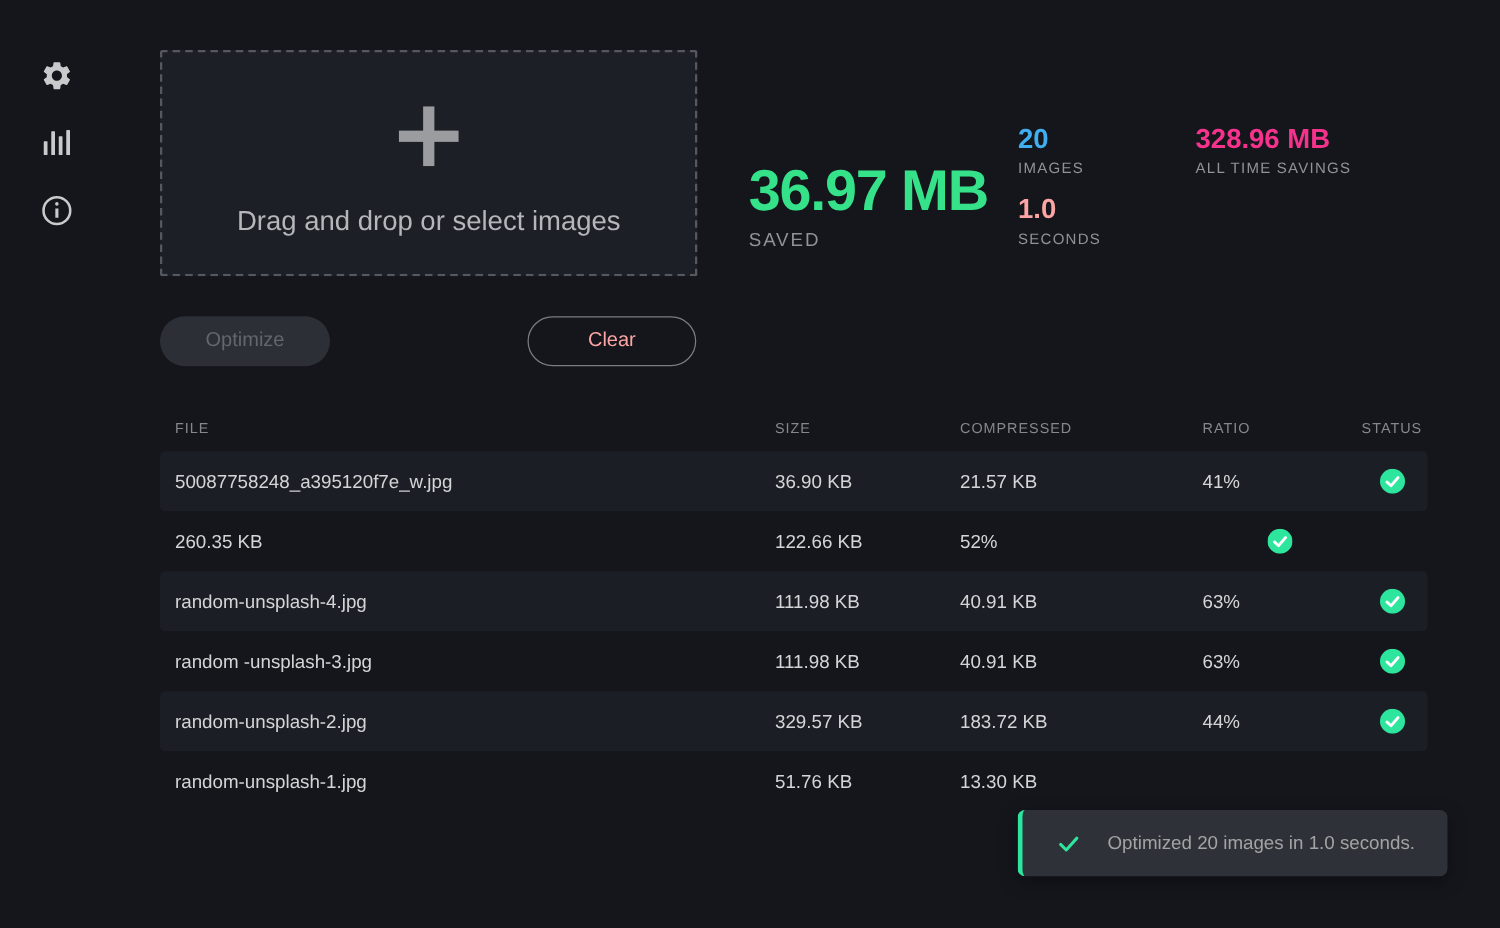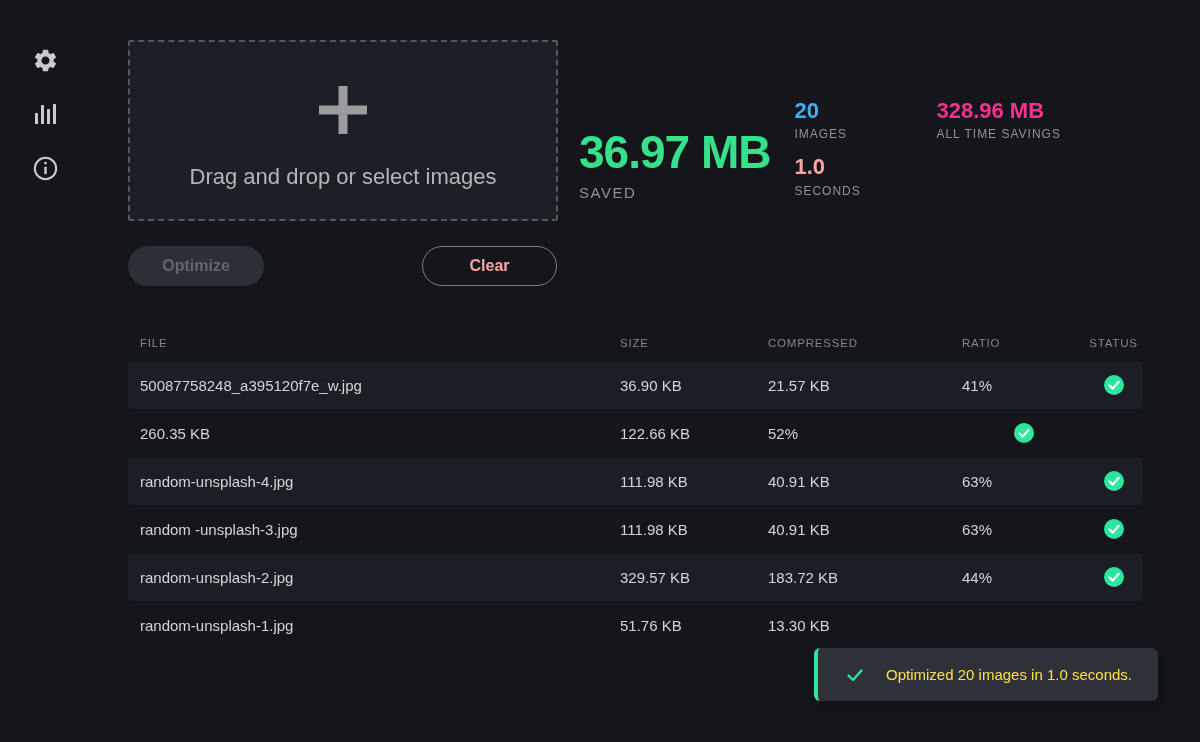--- a/index.html
+++ b/index.html
@@ -34,21 +34,21 @@
     background: #1c1f26;
     border: 2px dashed #55585f;
     border-radius: 2px;
     display: flex; flex-direction: column; align-items: center; justify-content: center;
     cursor: pointer;
     flex: none;
   }
   .dz-plus { margin-top: 14px; }
   .dz-label { color: #b4b6b9; font-size: 22px; margin-top: 26px; }
 
-  .saved-block { margin-left: 21px; margin-top: 88px; flex: none; }
+  .saved-block { margin-left: 41px; margin-top: 88px; flex: none; }
   .saved-value {
     font-size: 46px; font-weight: bold; letter-spacing: -1px;
     color: #35e28a; line-height: 1.05; white-space: nowrap;
   }
   .saved-label {
     color: #8f9296; font-size: 15px; letter-spacing: 1.5px; margin-top: 8px;
   }
 
   .stat-grid {
     margin-left: 24px; margin-top: 58px;
@@ -60,21 +60,21 @@
   .stat-item { min-width: 0; }
   .stat-value { font-size: 22px; font-weight: bold; line-height: 1.15; white-space: nowrap; }
   .stat-label {
     color: #8f9296; font-size: 12px; letter-spacing: 1px; margin-top: 4px; white-space: nowrap;
   }
 
   
   .actions { margin-top: 25px; height: 40px; position: relative; }
   .btn {
     height: 40px; border-radius: 20px; font-size: 16px;
-    font-family: inherit; cursor: pointer; position: absolute; top: 0; font-weight: bold;
+    font-family: inherit; cursor: pointer; position: absolute; top: 7px;
   }
   .btn-optimize {
     left: 0; width: 136px;
     background: #2c2f36; border: none; color: #62666d; cursor: default;
   }
   .btn-clear {
     left: 294px; width: 135px;
     background: transparent; border: 1px solid #797c82; color: #fca5a5;
   }
 
@@ -103,21 +103,21 @@
     position: absolute; right: 42px; bottom: 41px;
     height: 53px; min-width: 332px;
     background: #2e3138;
     border-left: 4px solid #2ee59d;
     border-radius: 6px;
     display: flex; align-items: center;
     padding: 0 26px 0 28px;
     box-shadow: 0 4px 14px rgba(0,0,0,0.35);
   }
   .toast-check { flex: none; margin-right: 22px; display: flex; }
-  .toast-msg { color: #fde047; font-size: 15px; white-space: nowrap; }
+  .toast-msg { color: #a3a3a3; font-size: 15px; white-space: nowrap; }
 </style>
 </head>
 <body>
 
 <aside class="sidebar">
   <button class="side-btn">
     <span>
       <svg width="27" height="27" viewBox="0 0 24 24" fill="#c9cacc">
         <path d="M19.14,12.94c0.04-0.3,0.06-0.61,0.06-0.94c0-0.32-0.02-0.64-0.07-0.94l2.03-1.58c0.18-0.14,0.23-0.41,0.12-0.61 l-1.92-3.32c-0.12-0.22-0.37-0.29-0.59-0.22l-2.39,0.96c-0.5-0.38-1.03-0.7-1.62-0.94L14.4,2.81c-0.04-0.24-0.24-0.41-0.48-0.41 h-3.84c-0.24,0-0.43,0.17-0.47,0.41L9.25,5.35C8.66,5.59,8.12,5.92,7.63,6.29L5.24,5.33c-0.22-0.08-0.47,0-0.59,0.22L2.74,8.87 C2.62,9.08,2.66,9.34,2.86,9.48l2.03,1.58C4.84,11.36,4.8,11.69,4.8,12s0.02,0.64,0.07,0.94l-2.03,1.58 c-0.18,0.14-0.23,0.41-0.12,0.61l1.92,3.32c0.12,0.22,0.37,0.29,0.59,0.22l2.39-0.96c0.5,0.38,1.03,0.7,1.62,0.94l0.36,2.54 c0.05,0.24,0.24,0.41,0.48,0.41h3.84c0.24,0,0.44-0.17,0.47-0.41l0.36-2.54c0.59-0.24,1.13-0.56,1.62-0.94l2.39,0.96 c0.22,0.08,0.47,0,0.59-0.22l1.92-3.32c0.12-0.22,0.07-0.47-0.12-0.61L19.14,12.94z M12,15.6c-1.98,0-3.6-1.62-3.6-3.6 s1.62-3.6,3.6-3.6s3.6,1.62,3.6,3.6S13.98,15.6,12,15.6z"></path>
       </svg>

